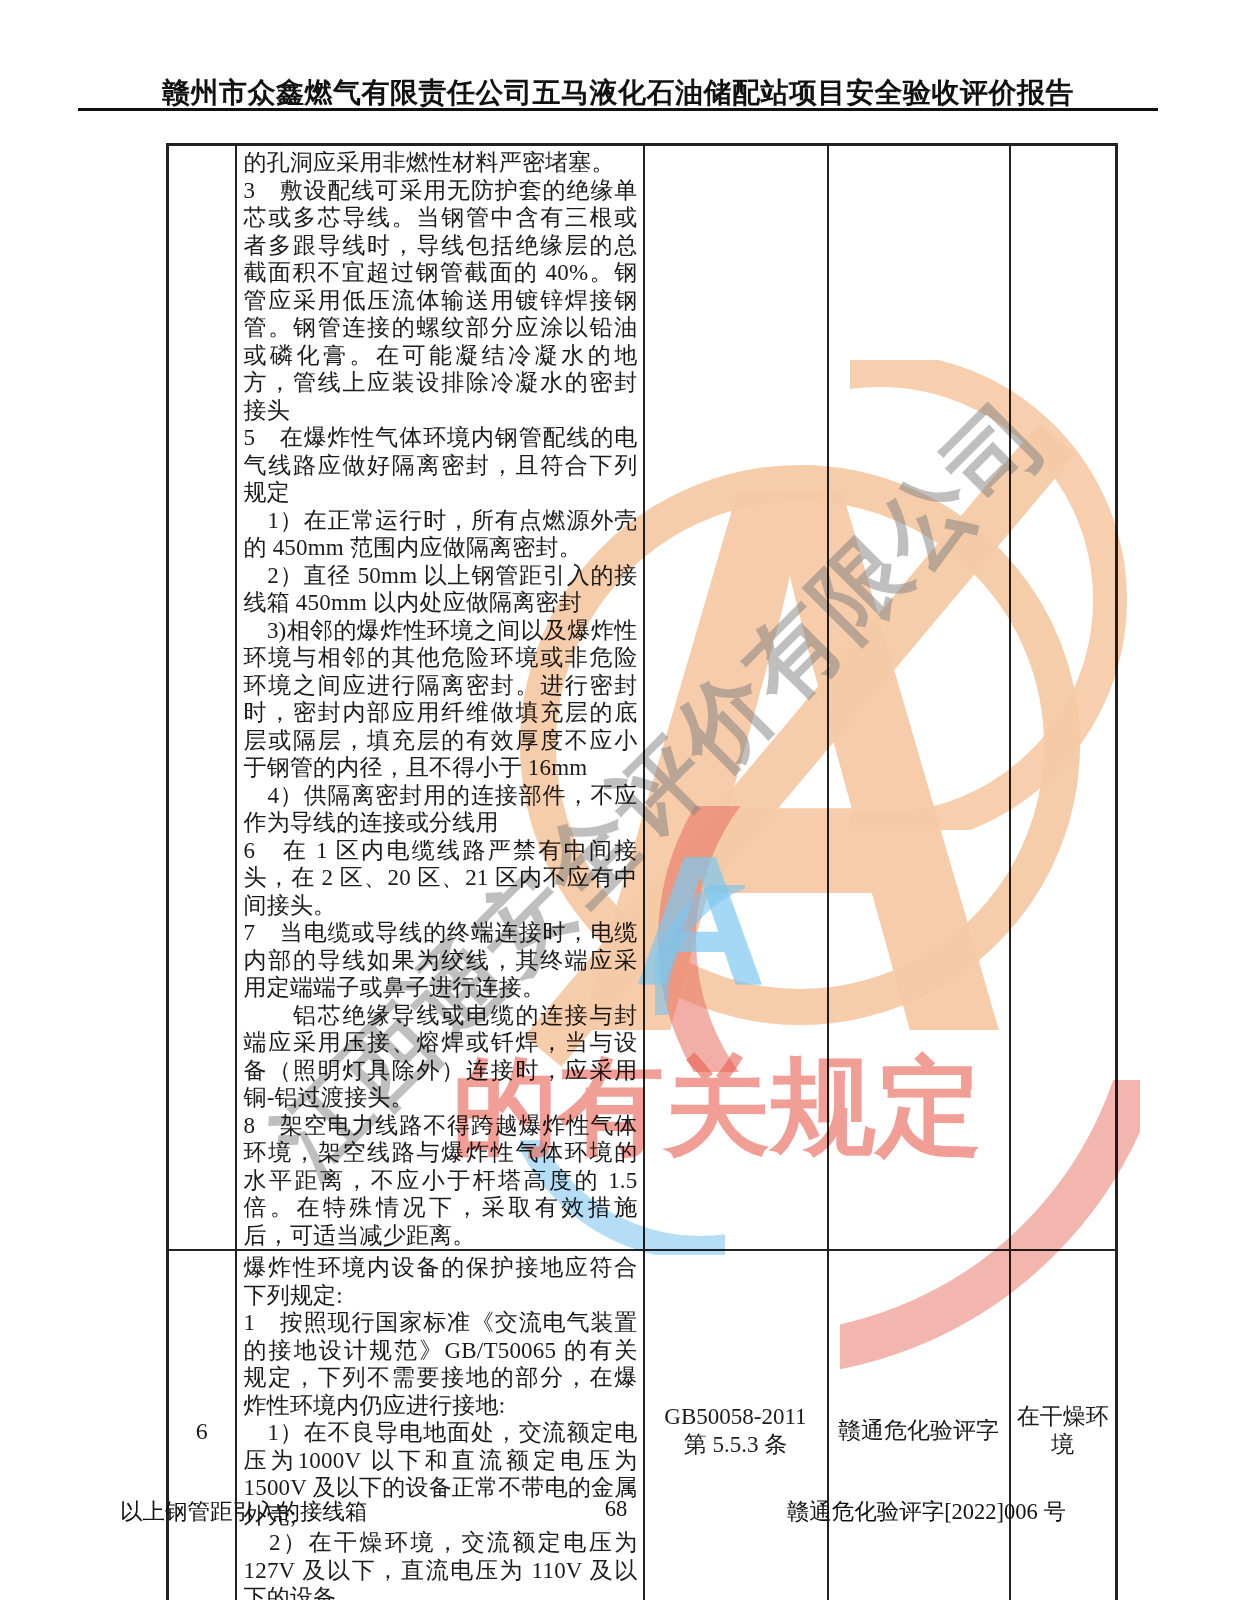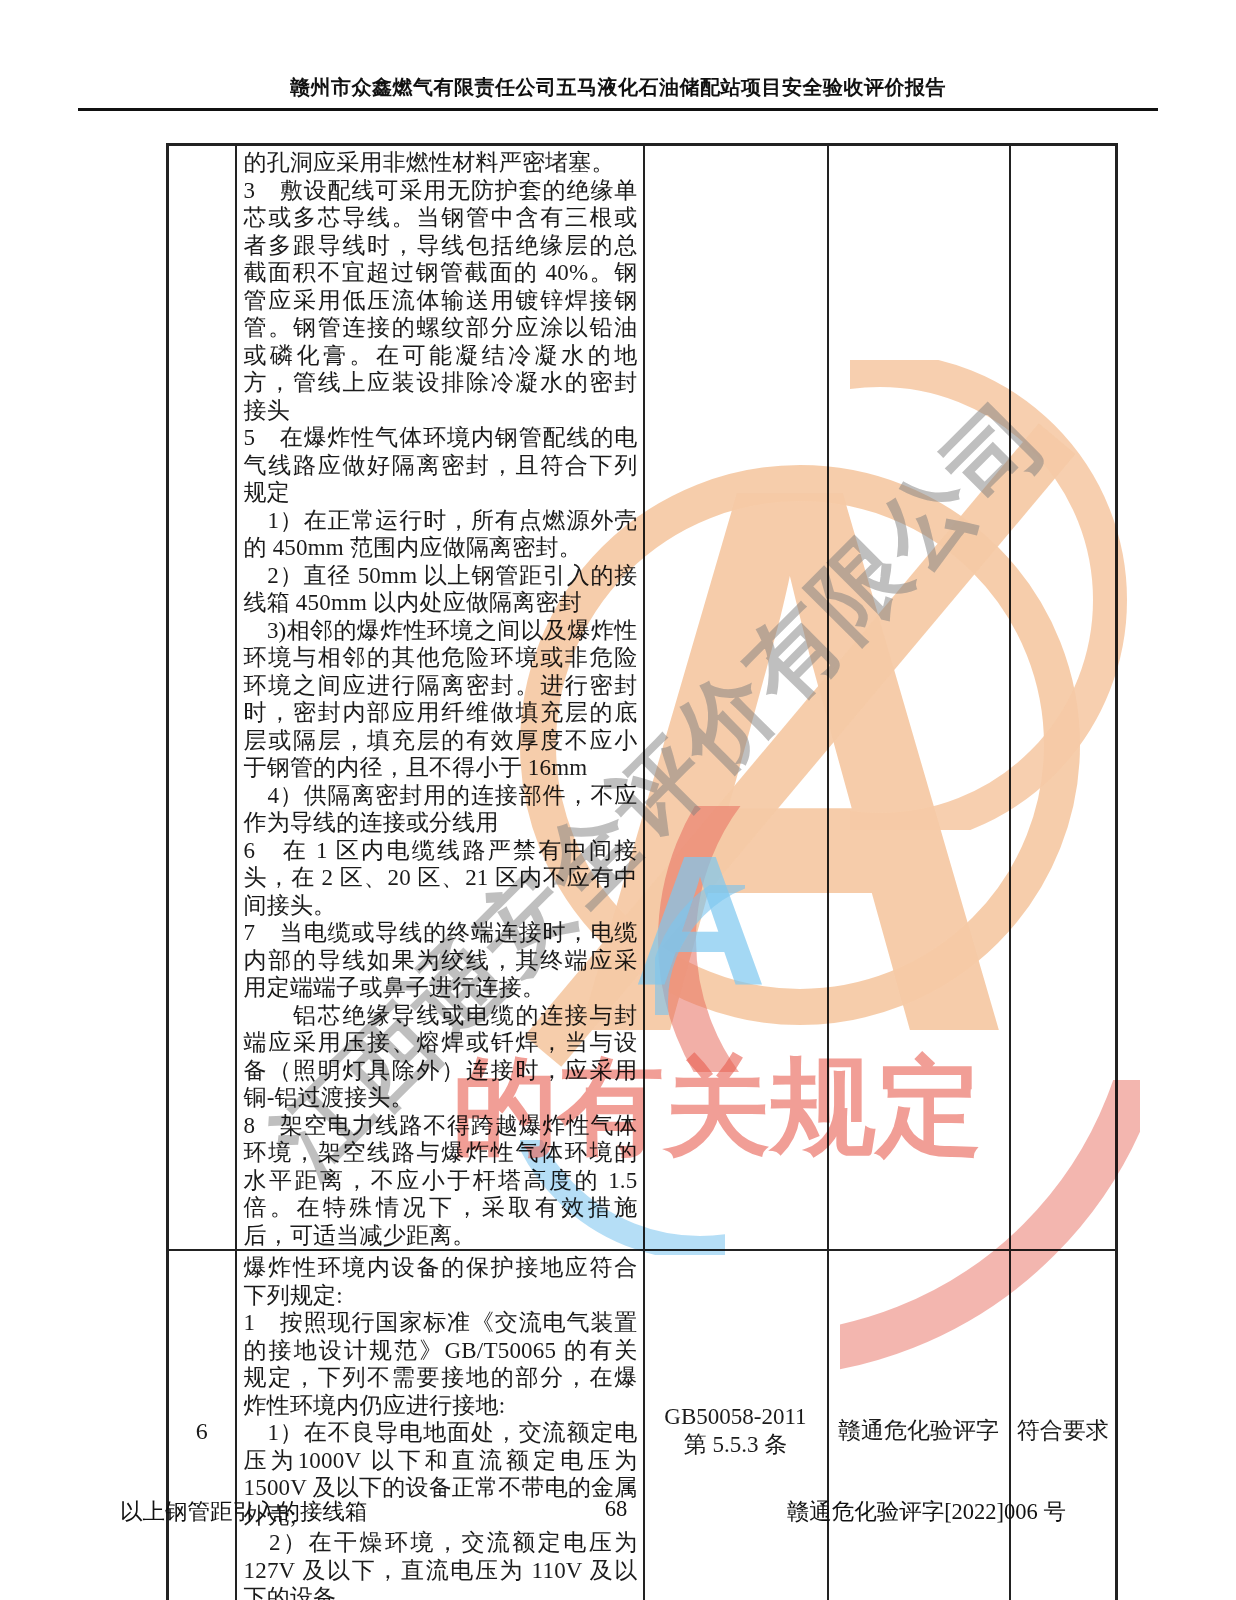--- a/index.html
+++ b/index.html
@@ -8,21 +8,21 @@
     width:1236px;height:1600px;
     background:#ffffff;
     font-family:"Liberation Serif","DejaVu Serif",serif;
     color:#1b1b1b;
     overflow:hidden;
   }
   
   .doc-title{
     position:absolute;top:74px;left:0;right:0;
     text-align:center;
-    font-size:20px;font-weight:700;letter-spacing:0.5px;
+    font-size:28px;font-weight:700;letter-spacing:0.5px;
     color:#111;
   }
   .header-rule{
     position:absolute;top:108px;left:78px;right:78px;height:3px;
     background:#111;
   }
   
   table.review{
     position:absolute;left:166px;top:143px;
     width:949px;
@@ -139,21 +139,21 @@
 　2）在干燥环境，交流额定电压为 127V 及以下，直流电压为 110V 及以下的设备</div>
       </td>
       <td class="cell-basis">
         <div class="center-text">GB50058-2011
 第 5.5.3 条</div>
       </td>
       <td class="cell-status">
         <div class="center-text">赣通危化验评字</div>
       </td>
       <td class="cell-conclusion">
-        <div class="center-text">符合要求</div>
+        <div class="center-text">在干燥环境</div>
       </td>
     </tr>
   </tbody>
     </table>
 
   <div class="watermark">
     <svg class="wm-svg" viewBox="0 0 1236 1600">
       <defs>
         <clipPath id="cpRing2">
             <rect x="850" y="360" width="290" height="470"></rect>

